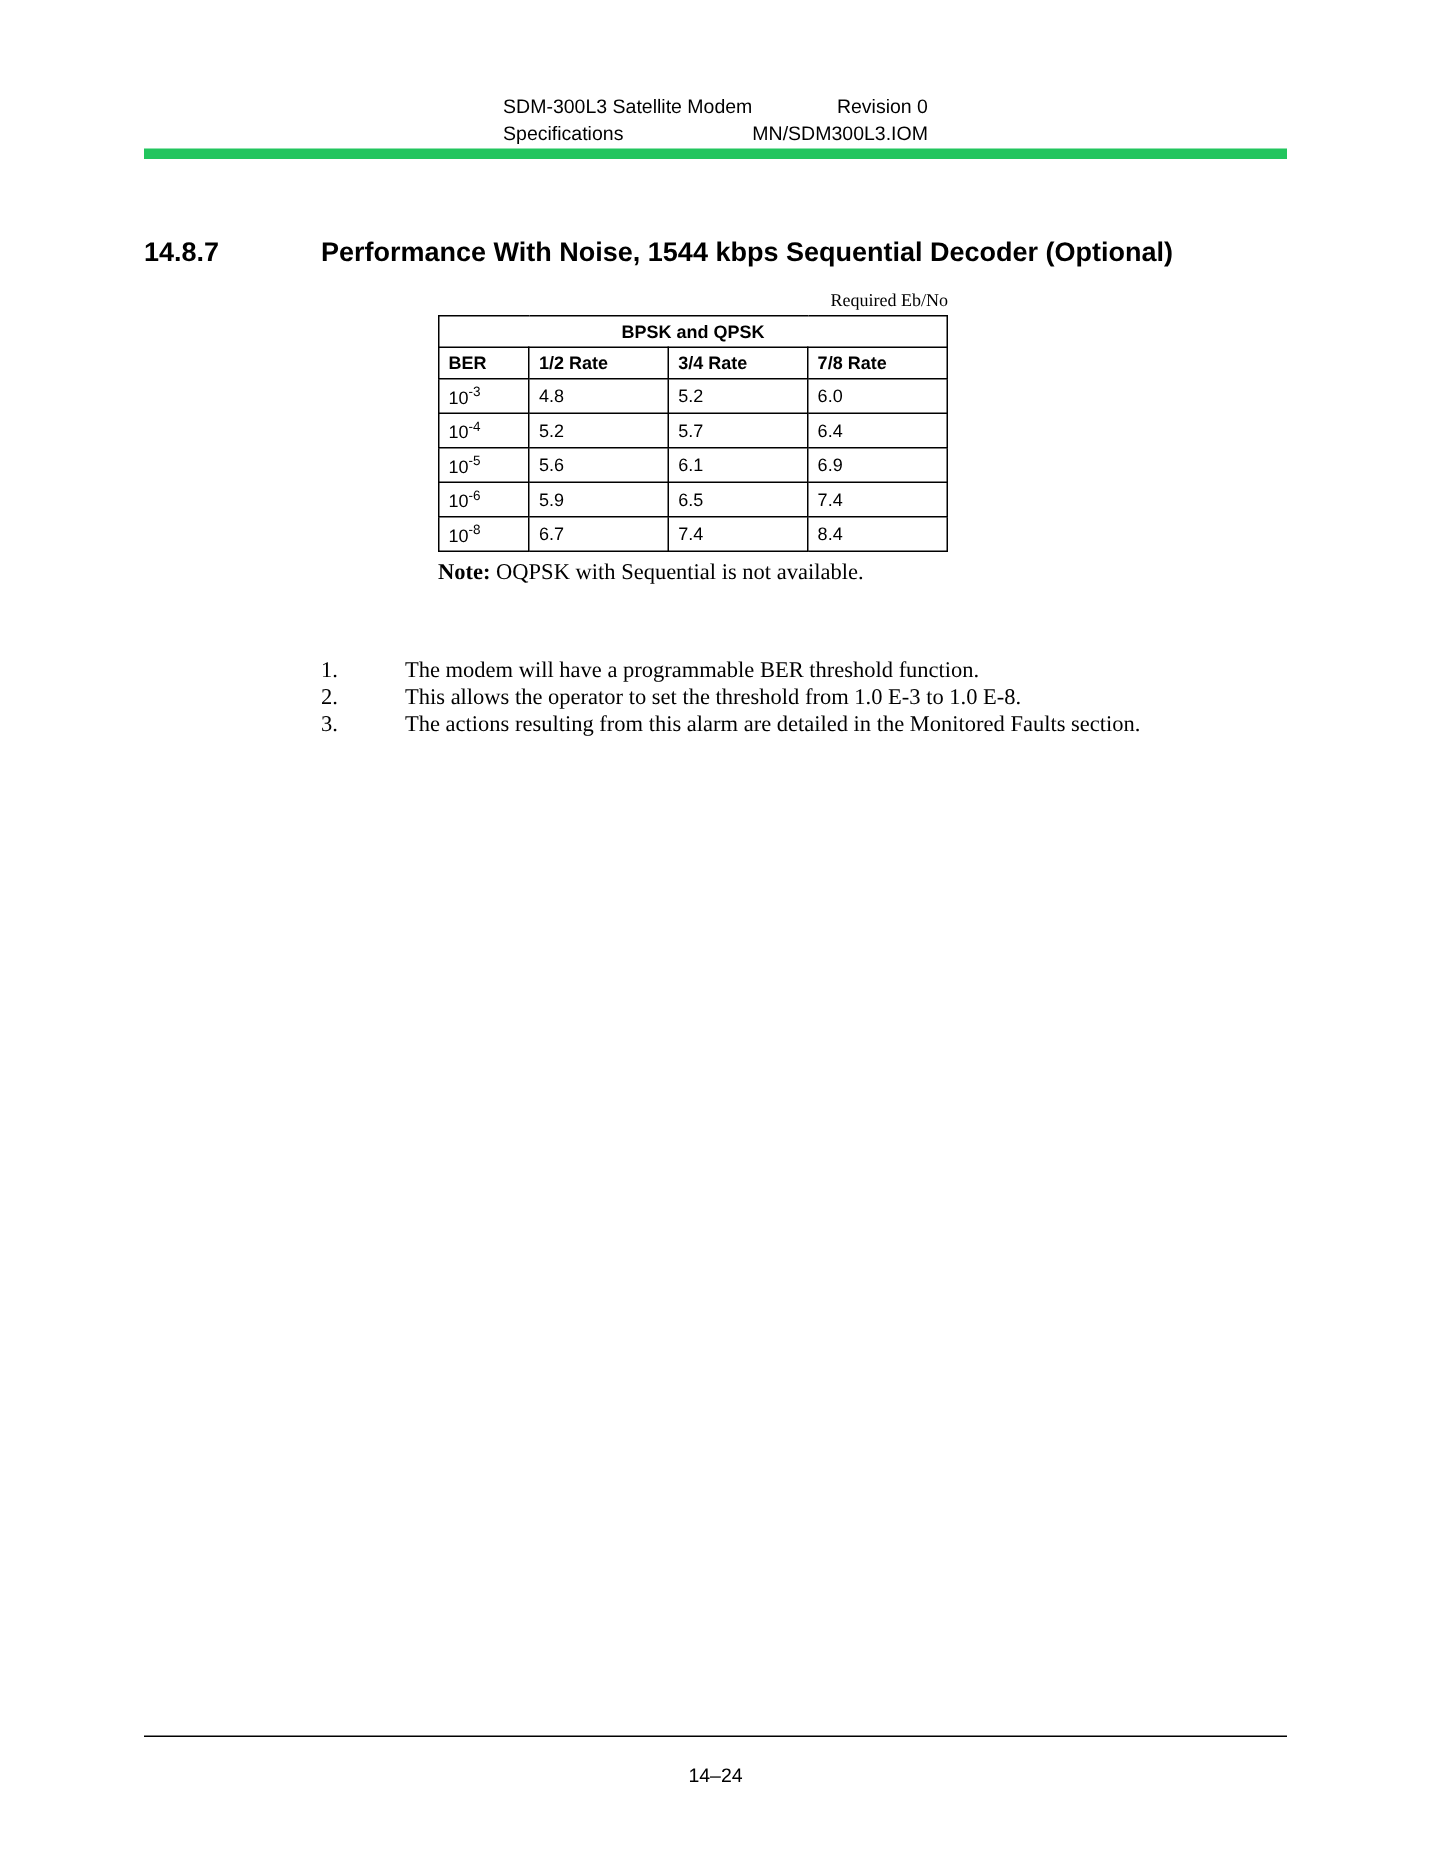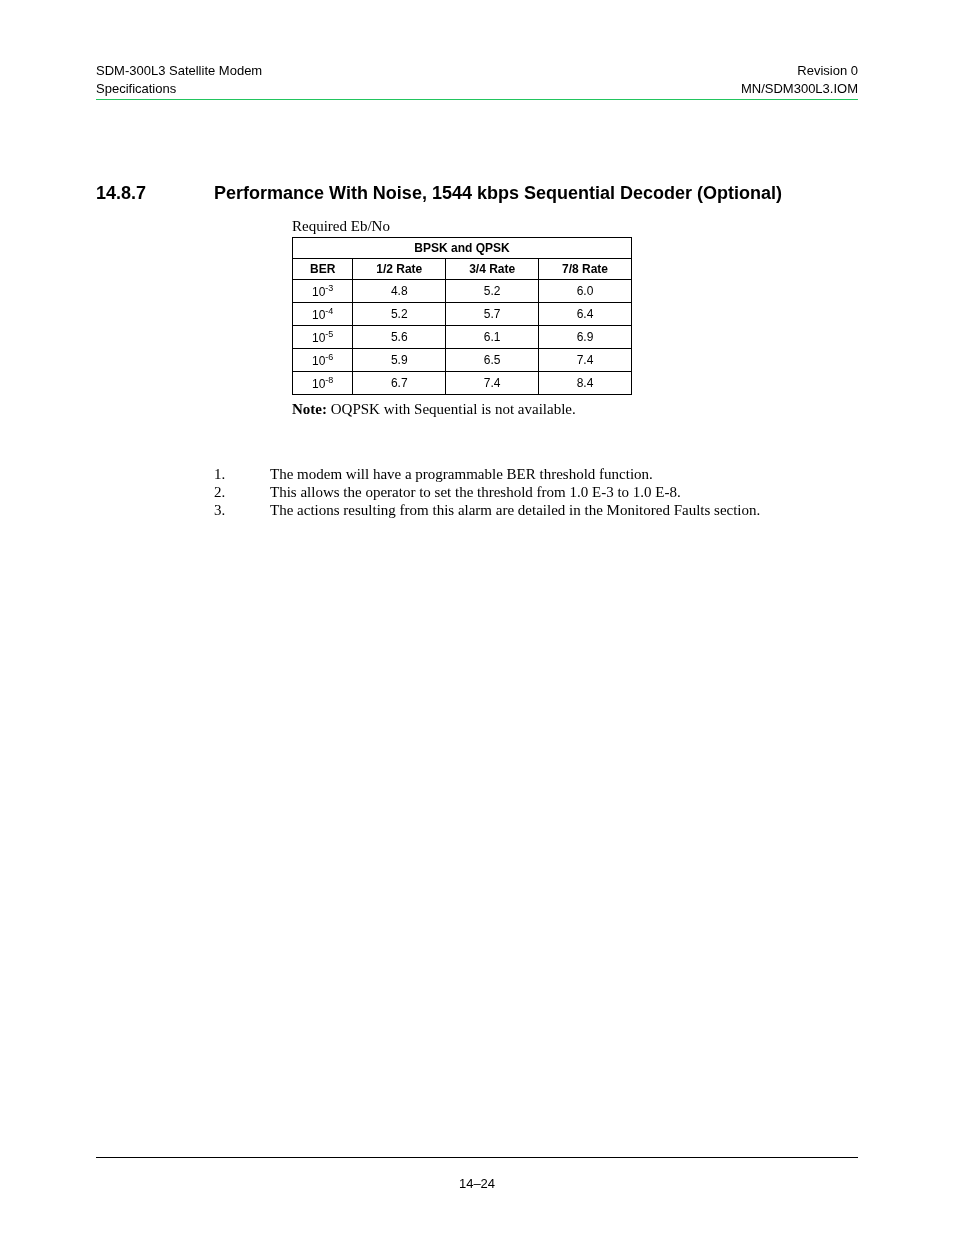--- a/index.html
+++ b/index.html
@@ -13,27 +13,27 @@
     height: 1235px;
     position: relative;
     box-sizing: border-box;
   }
   .page {
     padding: 62px 96px 0 96px;
     box-sizing: border-box;
   }
   .header-row {
     display: flex;
-    justify-content: space-between;
+    justify-content: center;
     font-family: Arial, Helvetica, sans-serif;
     font-size: 13px;
     line-height: 1.35;
-    border-bottom: 1px solid #22c55e;
+    border-bottom: 7px solid #22c55e;
     padding-bottom: 2px;
-    margin-bottom: 83px;
+    margin-bottom: 52px;
   }
   .header-left, .header-right { white-space: pre; }
   .header-right { text-align: right; }
 
   .section {
     display: flex;
     margin-bottom: 14px;
     margin-top: 24px;
   }
   .sec-num {
@@ -49,35 +49,35 @@
     font-size: 18px;
     flex: 1;
   }
 
   .table-wrap {
     margin-left: 196px;
     width: 340px;
     margin-bottom: 6px;
   }
   .table-caption {
-    text-align: left;
-    font-size: 15px;
+    text-align: right;
+    font-size: 12px;
     margin-bottom: 2px;
   }
   table.ebno {
     border-collapse: collapse;
     width: 100%;
     font-family: Arial, Helvetica, sans-serif;
     font-size: 12px;
     padding-left: 23px;
   }
   table.ebno th, table.ebno td {
     border: 1px solid #000;
     padding: 3px 6px;
-    text-align: center;
+    text-align: left;
   }
   table.ebno th {
     font-weight: bold;
   }
   table.ebno .span-head th {
     text-align: center;
   }
   .ber-cell { white-space: nowrap; }
   .ber-cell sup { font-size: 9px; vertical-align: super; }
 

